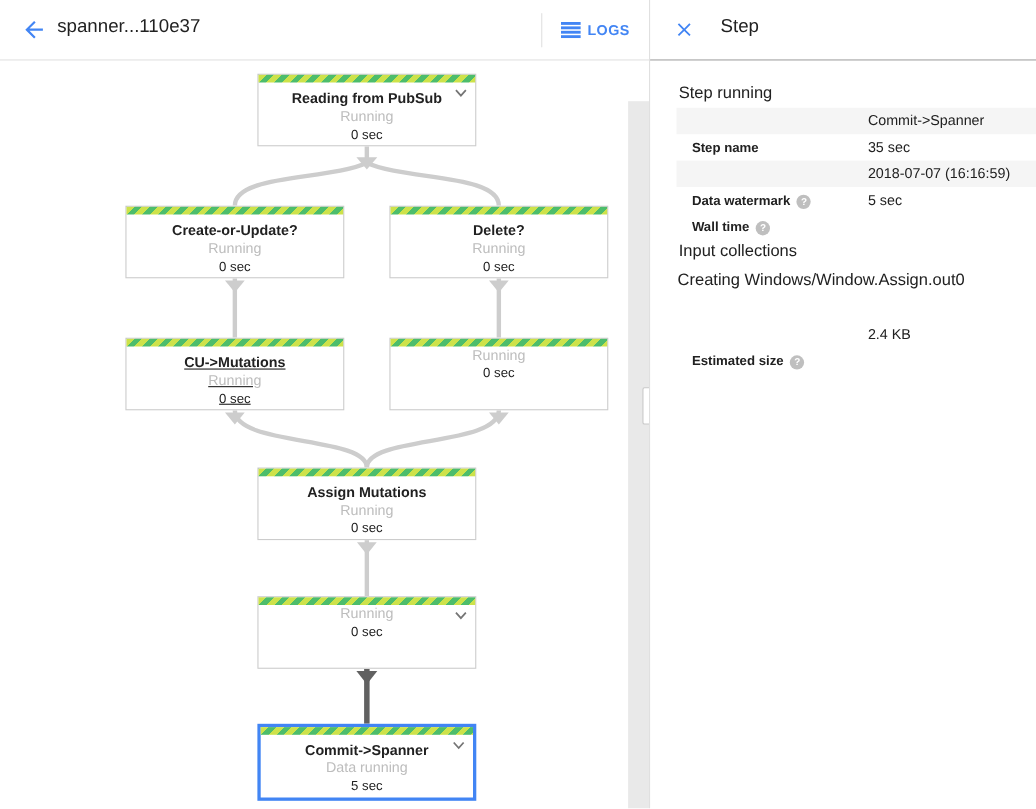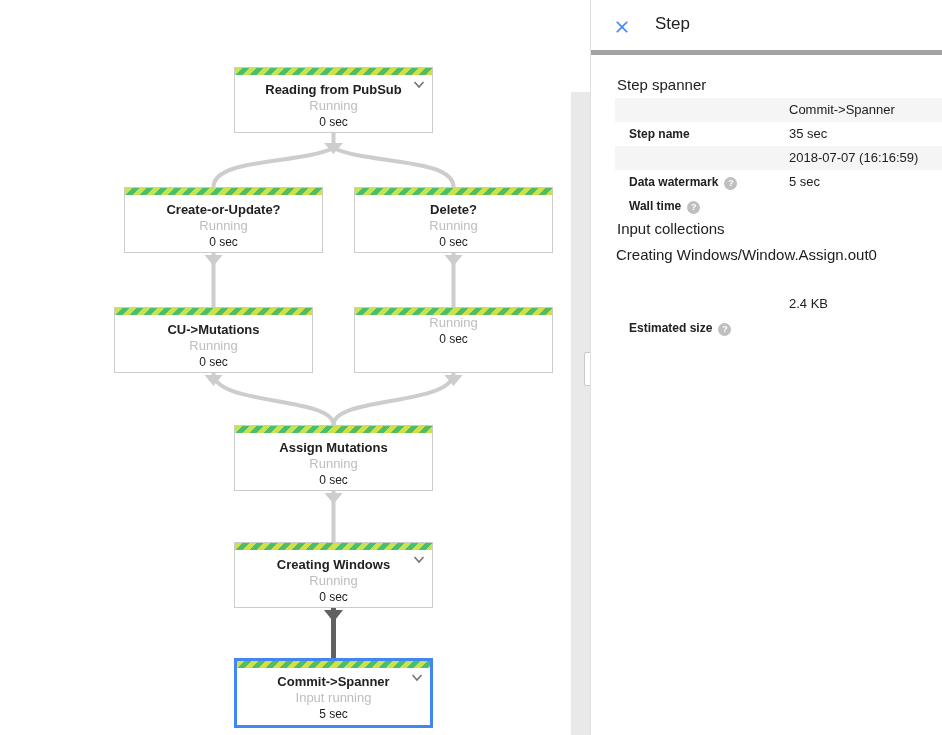--- a/index.html
+++ b/index.html
@@ -23,40 +23,40 @@
   .edges { position:absolute; left:0; top:0; }
   .node { position:absolute; width:199px; height:66px; background:#fff;
           border:1px solid #ccc; text-align:center; cursor:pointer; }
   .stripe { height:7px; width:100%;
             background:repeating-linear-gradient(135deg,#cde24a 0 5px,#4dbd6b 5px 10px); }
   .node-title { margin-top:6px; font-size:13px; font-weight:bold; line-height:17px; color:#212121; }
   .node-status { font-size:13px; line-height:16px; color:#bdbdbd; }
   .node-time { font-size:12px; line-height:16px; color:#212121; }
   .chev { position:absolute; right:7px; top:13px; }
   .n-reading  { left:234px; top:11px; }
-  .n-create   { left:114px; top:131px;margin-left:10px; }
+  .n-create   { left:114px; top:131px; }
   .n-delete   { left:354px; top:131px; }
-  .n-cu       { left:114px; top:251px; }
+  .n-cu       { left:114px; top:251px;text-decoration:underline; }
   .n-d        { left:354px; top:251px; }
   .n-merging  { left:234px; top:369px; }
   .n-creating { left:234px; top:486px; }
   .n-commit   { left:234px; top:602px; height:70px; border:3px solid #4285f4; }
   .n-commit .node-title { margin-top:5px; }
 
   
   .scroll-strip { position:absolute; left:571px; top:92px; width:19px; height:643px; background:#e9e9e9; }
   .splitter-handle { position:absolute; left:584px; top:352px; width:12px; height:34px;
                      background:#fff; border:1px solid #c9c9c9; border-radius:2px; cursor:col-resize; }
   .splitter-handle::after { content:""; position:absolute; left:5px; top:5px; bottom:5px;
                             width:1px; background:#c9c9c9; }
 
   
   .panel { position:absolute; left:590px; top:0; width:352px; height:735px;
            background:#fff; border-left:1px solid #e0e0e0; }
-  .panel-header { position:relative; height:55px; border-bottom:5px solid #a3a3a3; }
+  .panel-header { position:relative; height:55px; border-bottom:1px solid #a3a3a3; }
   .close-btn { position:absolute; left:18px; top:14px; width:26px; height:26px; cursor:pointer;
                display:flex; align-items:center; justify-content:center; }
   .panel-title { position:absolute; left:64px; top:14px; font-size:17px; color:#212121; }
 
   .sec-heading { position:absolute; left:26px; font-size:15px; color:#212121; }
   .h-summary { top:76px; }
   .h-inputs  { top:220px; }
   .coll-name { position:absolute; left:25px; top:246px; font-size:15px; color:#212121; }
 
   .prow { position:absolute; left:24px; width:328px; height:24px; }
@@ -69,20 +69,38 @@
           border-radius:50%; background:#bfbfbf; color:#fff; font-size:9px; font-weight:bold;
           line-height:13px; text-align:center; vertical-align:baseline; }
   .r1 { top:98px; }  .r2 { top:122px; } .r3 { top:146px; } .r4 { top:170px; }
   .r5 { top:268px; } .r6 { top:292px; }
 </style>
 </head>
 <body>
 
 <div id="app">
 
+  <div class="left-header">
+    <div class="back-btn">
+      <svg width="24" height="24" viewBox="0 0 24 24">
+        <path d="M20 11H7.83l5.59-5.59L12 4l-8 8 8 8 1.41-1.41L7.83 13H20v-2z" fill="#4285f4"></path>
+      </svg>
+    </div>
+    <div class="job-title">spanner...110e37</div>
+    <div class="hdr-divider"></div>
+    <div class="logs-btn">
+      <svg width="18" height="16" viewBox="0 0 18 16">
+        <rect x="0" y="1" width="18" height="2.6" fill="#4285f4"></rect>
+        <rect x="0" y="5" width="18" height="2.6" fill="#4285f4"></rect>
+        <rect x="0" y="9" width="18" height="2.6" fill="#4285f4"></rect>
+        <rect x="0" y="13" width="18" height="2.6" fill="#4285f4"></rect>
+      </svg>
+      <span class="logs-label">LOGS</span>
+    </div>
+  </div>
 
   <div class="graph">
     <svg class="edges" width="590" height="679">
 
       <path d="M333.5 77 L333.5 88" stroke="#cdcdcd" stroke-width="4" fill="none"></path>
       <path d="M333.5 92 C300 108, 213.5 102, 213.5 131" stroke="#cdcdcd" stroke-width="4" fill="none"></path>
       <path d="M333.5 92 C367 108, 453.5 102, 453.5 131" stroke="#cdcdcd" stroke-width="4" fill="none"></path>
       <polygon points="324,87 343,87 333.5,98" fill="#cdcdcd"></polygon>
 
       <path d="M213.5 197 L213.5 251" stroke="#cdcdcd" stroke-width="4" fill="none"></path>
@@ -141,53 +159,52 @@
 
     <div class="node n-merging">
       <div class="stripe"></div>
       <div class="node-title">Assign Mutations</div>
       <div class="node-status">Running</div>
       <div class="node-time">0 sec</div>
     </div>
 
     <div class="node n-creating">
       <div class="stripe"></div>
-      <div class="node-title">Creating Windows</div>
       <div class="node-status">Running</div>
       <div class="node-time">0 sec</div>
       <svg class="chev" width="12" height="8" viewBox="0 0 12 8">
         <path d="M1.5 1 L6 6 L10.5 1" stroke="#757575" stroke-width="1.6" fill="none"></path>
       </svg>
     </div>
 
     <div class="node n-commit">
       <div class="stripe"></div>
       <div class="node-title">Commit-&gt;Spanner</div>
-      <div class="node-status">Input running</div>
+      <div class="node-status">Data running</div>
       <div class="node-time">5 sec</div>
       <svg class="chev" width="12" height="8" viewBox="0 0 12 8">
         <path d="M1.5 1 L6 6 L10.5 1" stroke="#757575" stroke-width="1.6" fill="none"></path>
       </svg>
     </div>
   </div>
 
   <div class="scroll-strip"></div>
   <div class="splitter-handle"></div>
 
   <div class="panel">
     <div class="panel-header">
       <div class="close-btn">
         <svg width="20" height="20" viewBox="0 0 24 24">
           <path d="M19 6.41 L17.59 5 12 10.59 6.41 5 5 6.41 10.59 12 5 17.59 6.41 19 12 13.41 17.59 19 19 17.59 13.41 12 z" fill="#4285f4"></path>
         </svg>
       </div>
       <div class="panel-title">Step</div>
     </div>
 
-    <div class="sec-heading h-summary">Step spanner</div>
+    <div class="sec-heading h-summary">Step running</div>
 
     <div class="prow alt r1">
       <span class="prow-label"><span>Step name</span></span>
       <span class="prow-value">Commit-&gt;Spanner</span>
     </div>
     <div class="prow r2">
       <span class="prow-label"><span>System lag</span><span class="help">?</span></span>
       <span class="prow-value">35 sec</span>
     </div>
     <div class="prow alt r3">

